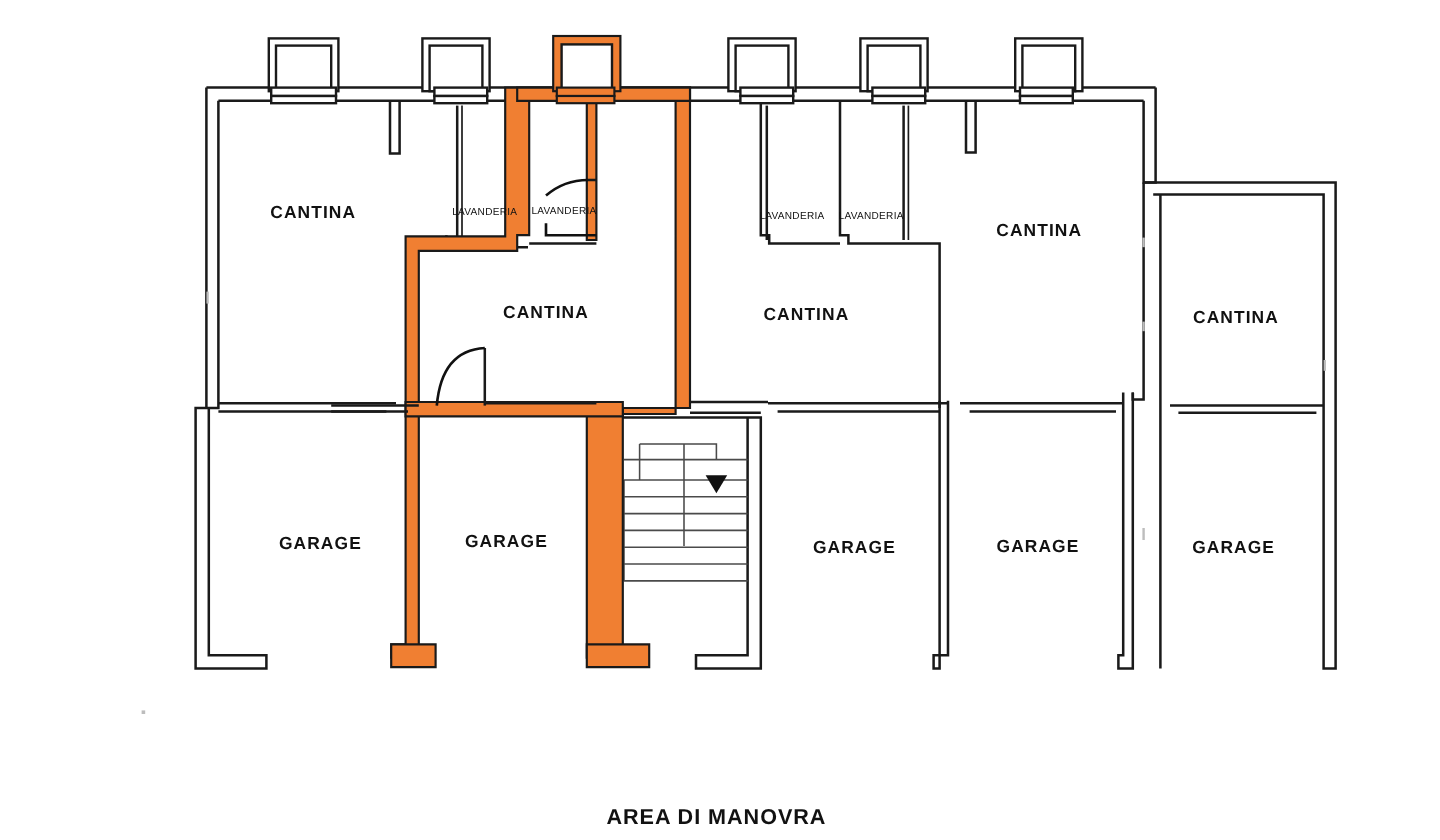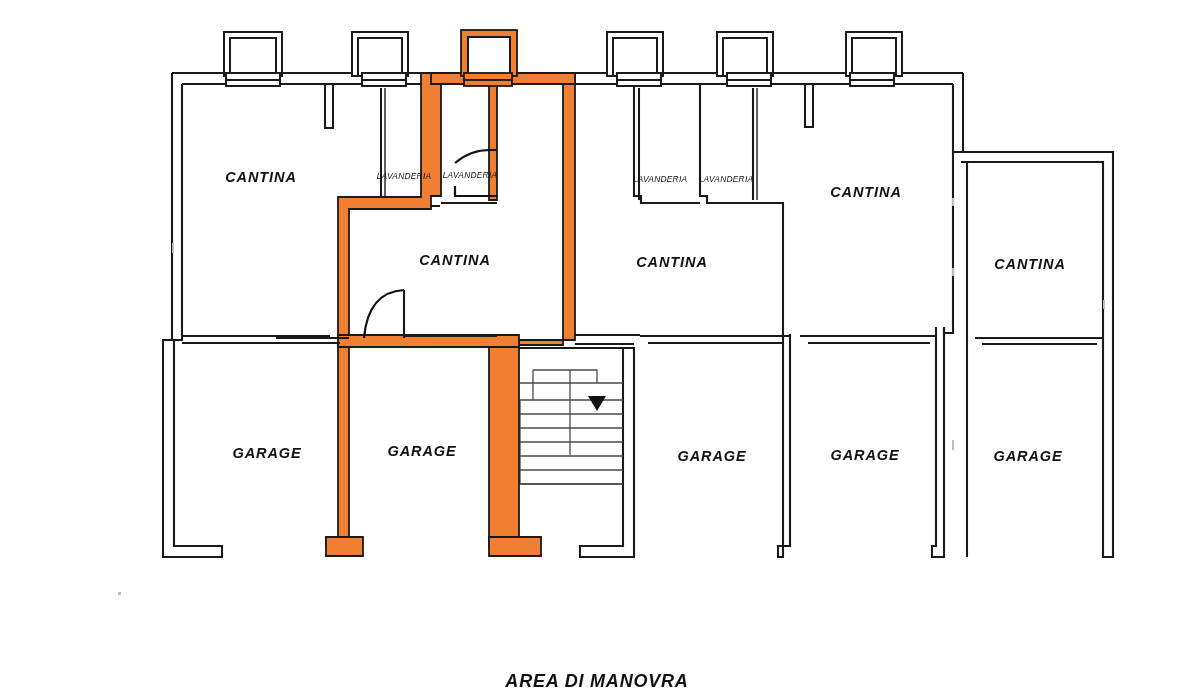--- a/index.html
+++ b/index.html
@@ -12,21 +12,20 @@
     height: 700px;
     font-family: "Liberation Sans", sans-serif;
     overflow: hidden;
     position: relative;
   }
   #plan-root {
     position: absolute;
     left: 0; top: 0;
     width: 1200px;
     height: 700px;
-    font-style: italic;
   }
   svg#floorplan {
     display: block;
     width: 1200px;
     height: 700px;
     background: #ffffff;
   }
   .wall-line {
     fill: none;
     stroke: #1a1a1a;

